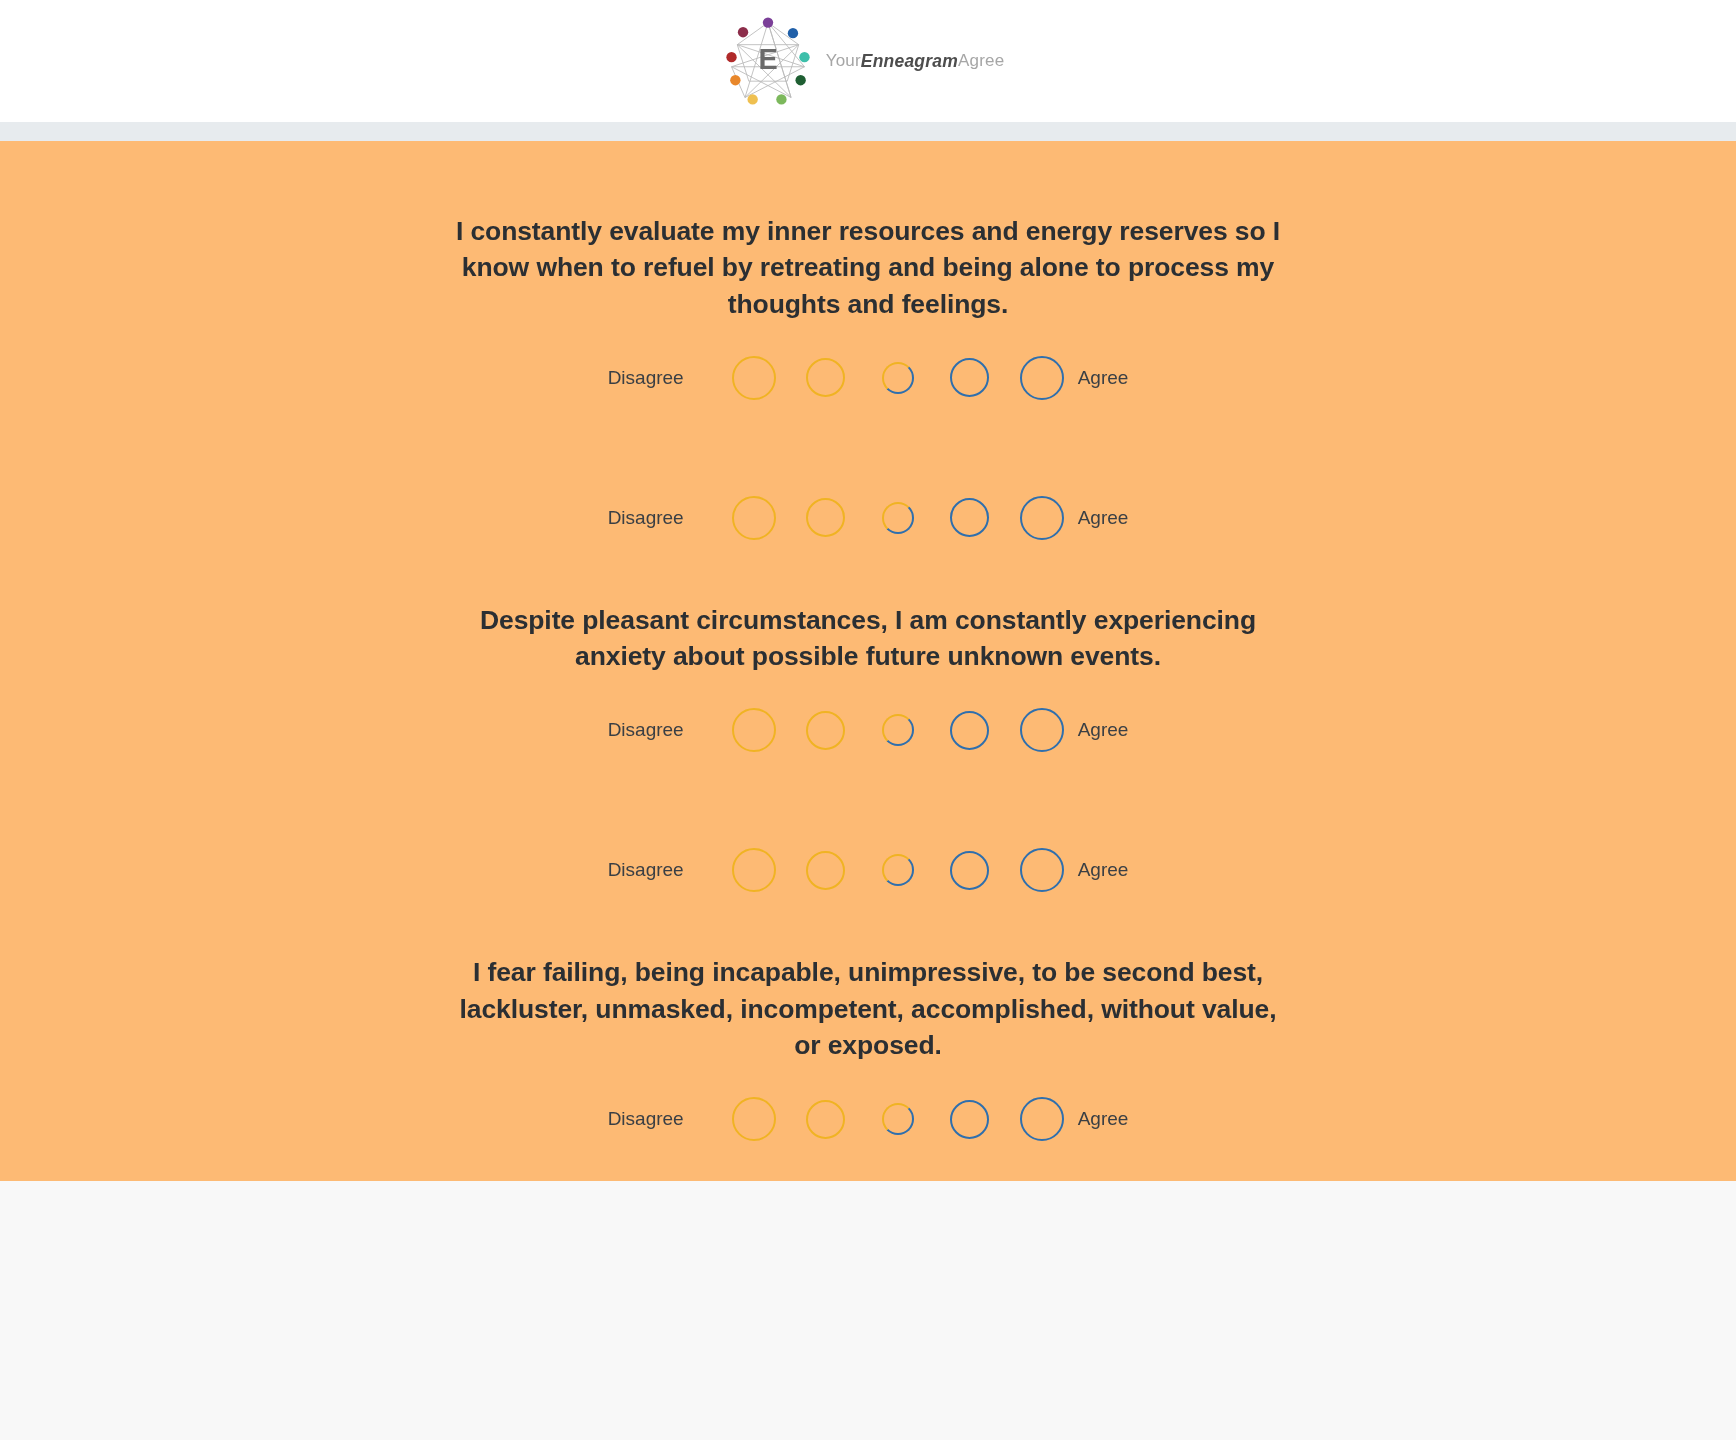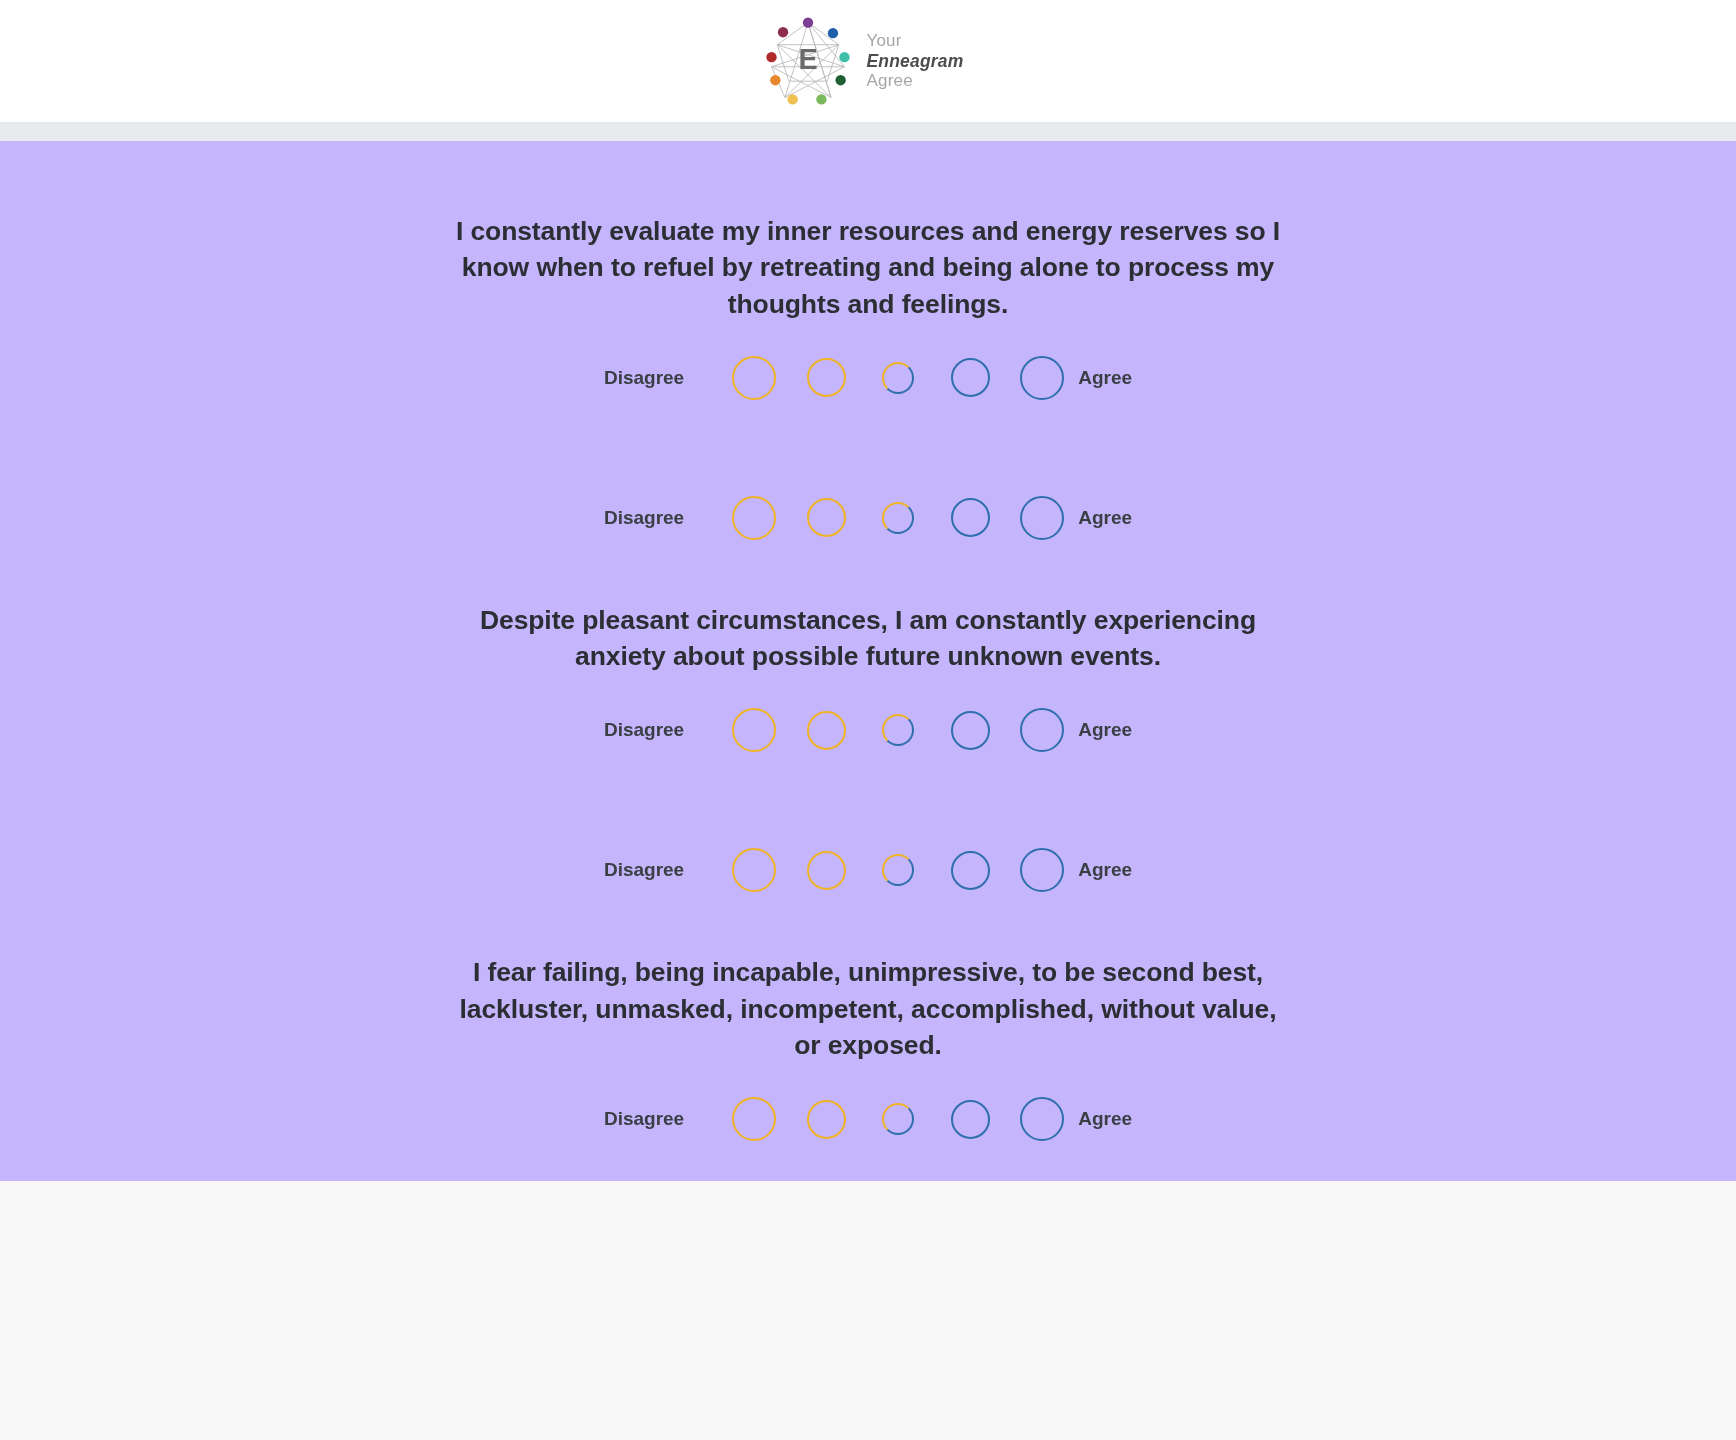--- a/index.html
+++ b/index.html
@@ -23,21 +23,20 @@
   }
   .brand-lockup {
     display: flex;
     align-items: center;
     gap: 10px;
     transform: translateX(-6px);
   }
   .brand-mark { width: 96px; height: 96px; display: block; }
   .brand-wordmark {
     display: flex;
-    flex-direction: column;
     justify-content: center;
     line-height: 1.16;
   }
   .brand-line { font-size: 17px; letter-spacing: .2px; }
   .brand-line.muted { color: #a6a6a6; font-weight: 400; }
   .brand-line.strong { color: #4d4d4d; font-weight: 700; font-size: 17.5px; font-style: italic; }
 
   
   .progress-band {
     width: 100%;
@@ -45,21 +44,21 @@
     background: #e7ebee;
   }
   .progress-fill {
     height: 100%;
     background: #e7ebee;
   }
 
   
   .survey-main {
     width: 100%;
-    background: #c4b5fd;
+    background: #fdba74;
     padding: 0 0 40px 0;
   }
   .question-block {
     width: 840px;
     margin: 0 auto;
     padding-top: 62px;
   }
   .question-block:first-child { padding-top: 72px; }
 
   .question-text {
@@ -76,21 +75,21 @@
   .scale-row {
     display: flex;
     align-items: center;
     justify-content: center;
     gap: 0;
     margin-top: 34px;
   }
   .scale-label {
     font-size: 19px;
     color: #3a3f44;
-    font-weight: 700;
+    font-weight: 400;
     white-space: nowrap;
   }
   .scale-label.left  { margin-right: 34px; }
   .scale-label.right { }
 
   .scale-options {
     display: flex;
     align-items: center;
     gap: 0;
   }

